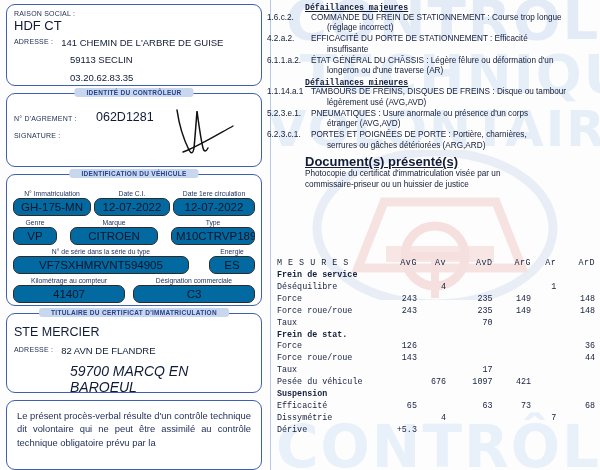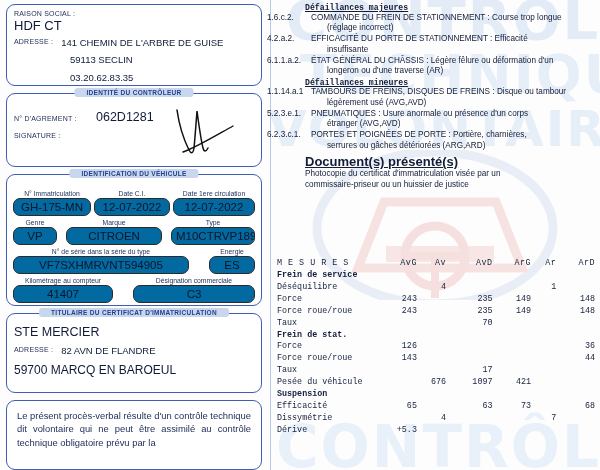--- a/index.html
+++ b/index.html
@@ -130,33 +130,33 @@
     color: #0d1528;
     padding: 2px 4px;
     text-align: center;
     white-space: nowrap;
     overflow: hidden;
   }
   .w-imma  { width: 78px; }
   .w-dci   { width: 76px; }
   .w-d1c   { width: 82px; }
   .w-genre { width: 44px; }
-  .w-marq  { width: 96px; }
+  .w-marq  { width: 88px; }
   .w-type  { width: 84px; }
   .w-vin   { width: 176px; }
   .w-ener  { width: 46px; }
-  .w-km    { width: 100px; }
+  .w-km    { width: 112px; }
   .w-desig { width: 122px; }
 
   
   .p-holder { height: 80px; padding: 8px 7px 5px 7px; }
   .holder-name { font-size: 12.5px; color: #101b38; margin-top: 3px; }
   .holder-row { display: flex; margin-top: 6px; }
   .holder-row .lbl-sm { margin-right: 8px; padding-top: 1px; }
-  .holder-city { font-size: 12px; color: #101b38; margin-top: 7px; }
+  .holder-city { margin-left: 56px; font-size: 14px; color: #101b38; margin-top: 7px; font-style: italic; }
 
   
   .p-legal { height: 70px; padding: 8px 10px; overflow: hidden; }
   .legal-txt {
     font-size: 9.4px;
     line-height: 1.42;
     color: #1d2b55;
     text-align: justify;
   }
 

